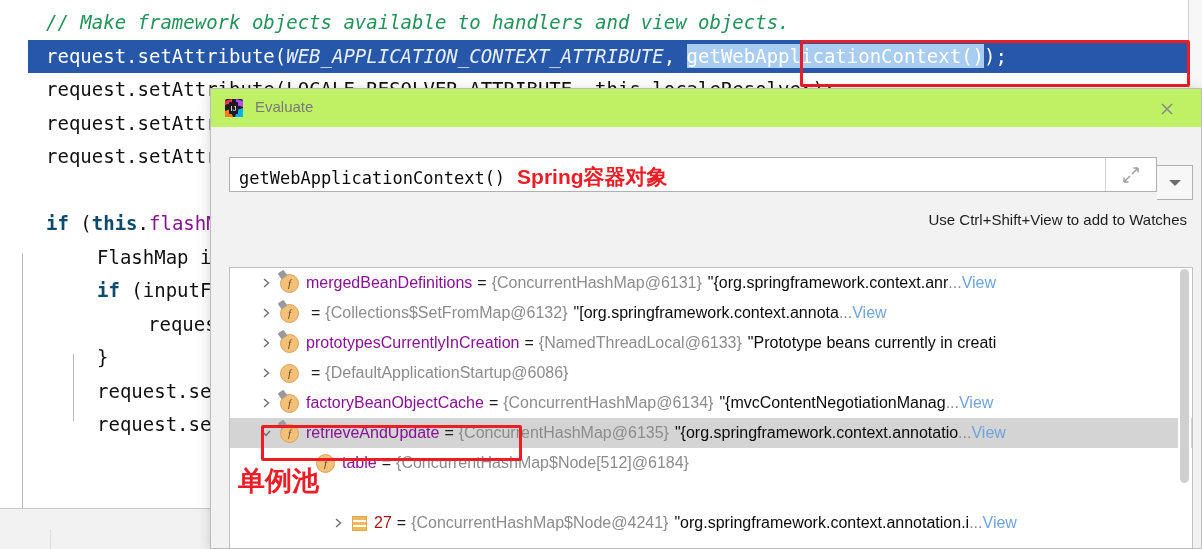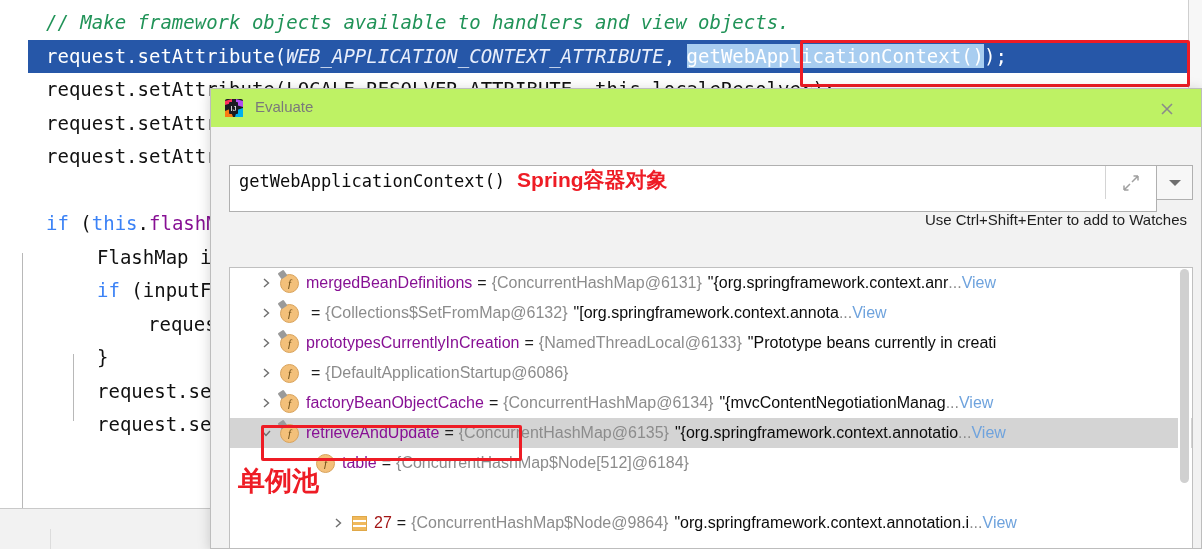--- a/index.html
+++ b/index.html
@@ -19,21 +19,21 @@
   .code-area{
     position:absolute;left:0;top:0;width:1190px;height:508px;
     font-family:"DejaVu Sans Mono","Liberation Mono",monospace;
     font-size:19px;line-height:33.5px;
     white-space:pre;
   }
   .cline{position:absolute;left:0;width:1190px;height:33.5px;padding-left:18px;box-sizing:border-box;margin-left:28px;}
   .cline.sel{background:#2657a8;color:#ffffff;}
   .tok-cmt{color:#219358;font-style:italic;}
   .tok-plain{color:#111111;}
-  .tok-kw{color:#3b82f6;font-weight:normal;text-align:right;}
+  .tok-kw{color:#0c4a6e;font-weight:bold;text-align:right;}
   .tok-field{color:#871094;}
   .tok-static{color:#111111;font-style:italic;}
   .cline.sel .tok-plain{color:#ffffff;}
   .cline.sel .tok-static{color:#e8eefb;font-style:italic;}
 
   .codesel{
     background:#a8cdf0;color:#ffffff;
     padding:1px 0;
   }
   .guide{
@@ -84,23 +84,23 @@
   }
   .dlg-close svg{display:block;}
 
   .lbl{
     position:absolute;font-size:15px;color:#1d1d1d;margin-top:24px;
   }
   .lbl-expr{left:18px;top:52px;}
   .lbl-result{left:18px;top:154px;}
 
   .expr-wrap{
-    position:absolute;left:18px;top:76px;width:928px;height:47px;
+    position:absolute;left:18px;top:68px;width:928px;height:35px;
     background:#ffffff;border:1px solid #b0b0b0;box-sizing:border-box;
-    display:flex;align-items:flex-start;
+    display:flex;align-items:flex-end;
   }
   .expr-text{
     flex:1;padding-left:9px;
     font-family:"DejaVu Sans Mono","Liberation Mono",monospace;
     font-size:17px;color:#0b0b0b;white-space:nowrap;overflow:hidden;
   }
   .expr-anno{
     font-family:"Liberation Sans",sans-serif;
     font-size:21px;font-weight:bold;color:#ee1c25;
     margin-left:12px;
@@ -235,21 +235,21 @@
         </svg>
       </div>
     </div>
 
     <div class="expr-dd">
       <svg width="16" height="10" viewBox="0 0 16 10">
           <path d="M2 2 L8 8 L14 2 Z" fill="#6e6e6e"></path>
         </svg>
     </div>
 
-    <div class="hint">Use Ctrl+Shift+Enter to add to Watches</div>
+    <div class="hint">Use Ctrl+Shift+View to add to Watches</div>
 
     <div class="lbl lbl-result">Result:</div>
 
     <div class="result-panel">
       <div class="tree" id="tree">
           <div class="trow" style="padding-left: 28px;">
             <span class="chev">
               <svg width="12" height="12" viewBox="0 0 12 12">
                 <path d="M4 2 L8.5 6 L4 10" stroke="#6e6e6e" stroke-width="1.4" fill="none"></path>
               </svg>
@@ -337,21 +337,21 @@
           </div>
           <div class="trow" style="padding-left: 100px;">
             <span class="chev">
               <svg width="12" height="12" viewBox="0 0 12 12">
                 <path d="M4 2 L8.5 6 L4 10" stroke="#6e6e6e" stroke-width="1.4" fill="none"></path>
               </svg>
             </span>
             <span class="aicon"></span>
             <span class="tnum">27</span>
             <span class="teq">=</span>
-            <span class="ttype">{ConcurrentHashMap$Node@9864}</span>
+            <span class="ttype">{ConcurrentHashMap$Node@4241}</span>
             <span class="tval">"org.springframework.context.annotation.i</span>
             <span class="tellipsis">...</span>
             <span class="tview">View</span>
           </div>
         </div>
       <div class="tree-scrollbar">
         <div class="tree-thumb"></div>
       </div>
     </div>
   </div>

